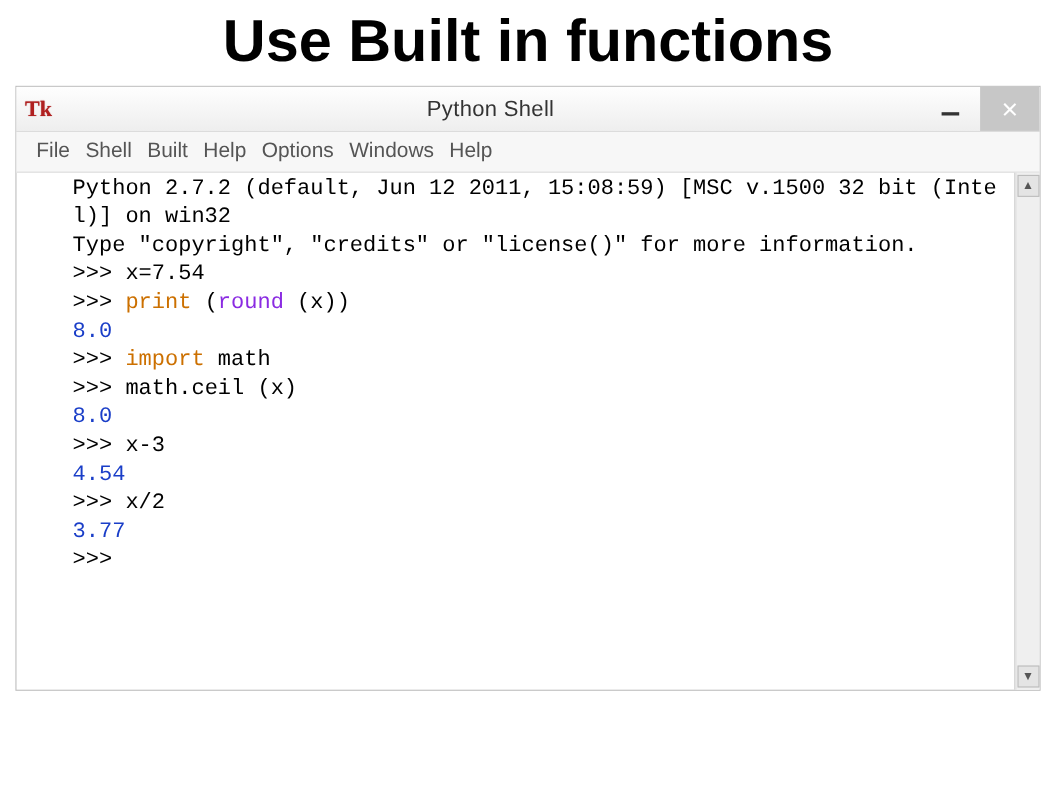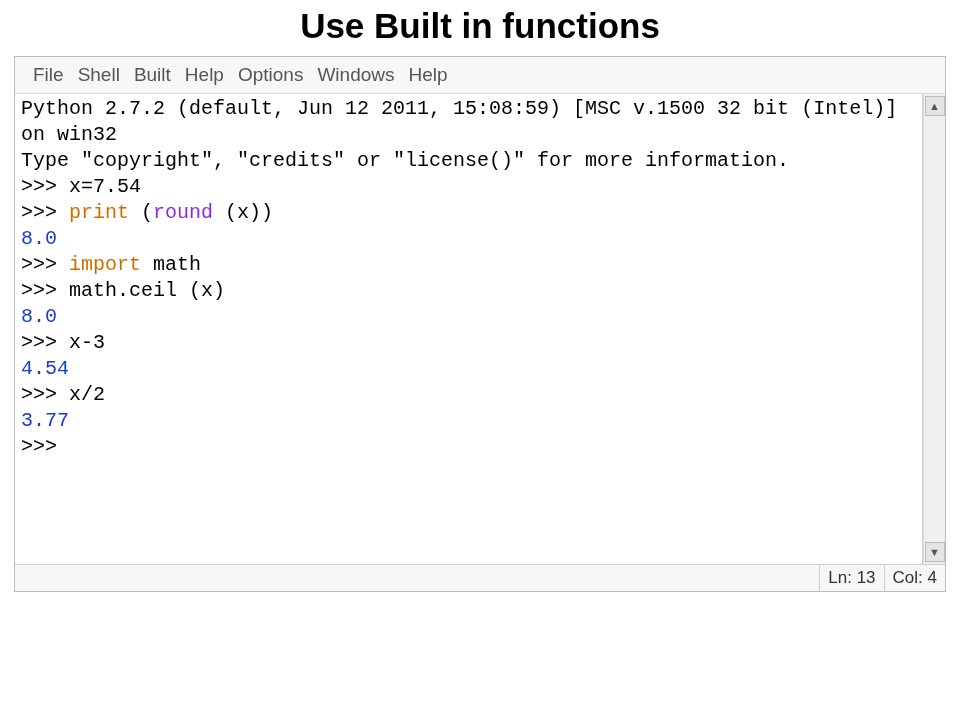--- a/index.html
+++ b/index.html
@@ -6,21 +6,21 @@
     margin: 0;
     padding: 0;
     width: 960px;
     height: 720px;
     background: #ffffff;
     font-family: Arial, Helvetica, sans-serif;
     overflow: hidden;
   }
   .heading {
     text-align: center;
-    font-size: 35px;
+    font-size: 54px;
     font-weight: 700;
     color: #000;
     margin: 6px 0 10px 0;
   }
   .window {
     margin: 0 14px;
     border: 1px solid #bdbdbd;
     background: #fff;
     box-sizing: border-box;
   }
@@ -93,20 +93,21 @@
     flex: 1;
     padding: 2px 4px 2px 6px;
     font-family: "Courier New", Courier, monospace;
     font-size: 20px;
     line-height: 26px;
     color: #000;
     white-space: pre-wrap;
     word-break: break-all;
     overflow: hidden;
     border-right: 1px solid #cfcfcf;
+    margin-left: 45px;
   }
   .scrollbar {
     width: 22px;
     background: #efefef;
     border-left: 1px solid #dcdcdc;
     display: flex;
     flex-direction: column;
     justify-content: space-between;
     align-items: center;
     padding: 2px 0;
@@ -141,20 +142,30 @@
   .tk-keyword { color: #cc7000; }
   .tk-num { color: #1a3ec8; }
 </style>
 </head>
 <body>
 
 <div class="heading">Use Built in functions</div>
 
 <div class="window">
 
+  <div class="titlebar">
+    <div class="app-icon">Tk</div>
+    <div class="title-text">Python Shell</div>
+    <div class="win-controls">
+      <div class="win-btn">
+          <div class="min-glyph"></div>
+        </div>
+      <div class="win-btn close">×</div>
+    </div>
+  </div>
 
   <div class="menubar">
     <span>File</span>
     <span>Shell</span>
     <span>Built</span>
     <span>Help</span>
     <span>Options</span>
     <span>Windows</span>
     <span>Help</span>
   </div>
@@ -173,18 +184,14 @@
 <span class="tk-prompt">&gt;&gt;&gt; </span><span>x/2</span>
 <span class="tk-num">3.77</span>
 <span class="tk-prompt">&gt;&gt;&gt; </span></div>
 
     <div class="scrollbar">
       <div class="sb-btn">▲</div>
       <div class="sb-btn">▼</div>
     </div>
   </div>
 
-  <div class="statusbar">
-    <div class="cell">Ln: 13</div>
-    <div class="cell">Col: 4</div>
-  </div>
 
 </div>
 
 </body></html>

